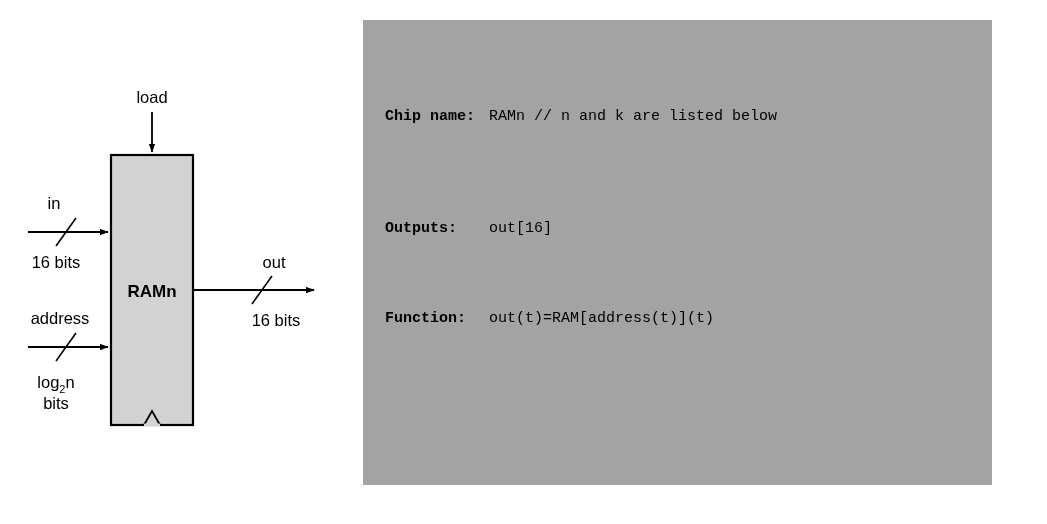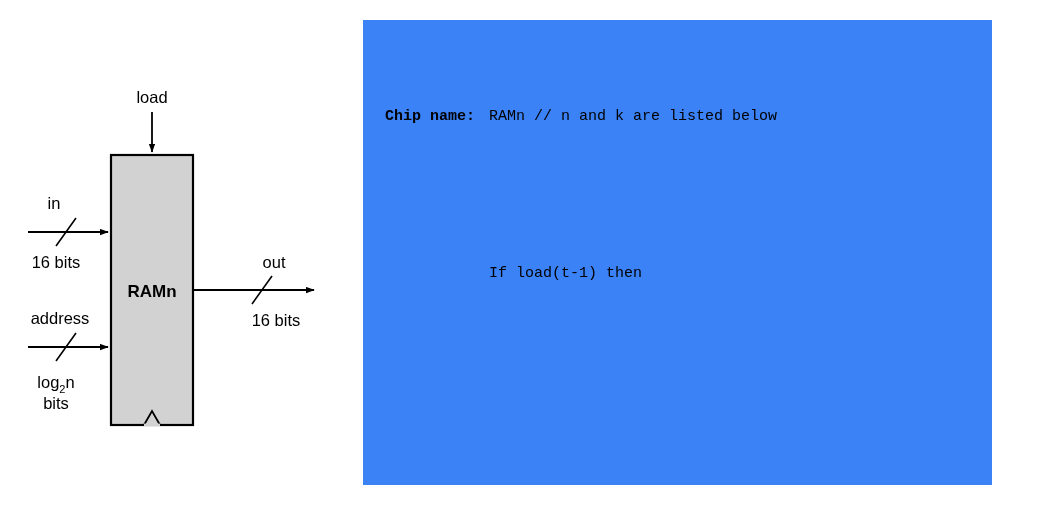--- a/index.html
+++ b/index.html
@@ -44,21 +44,21 @@
     fill: #000000;
   }
 
   
   #spec-panel {
     position: absolute;
     left: 363px;
     top: 20px;
     width: 629px;
     height: 465px;
-    background: #3b82f6;
+    background: #a3a3a3;
     box-sizing: border-box;
     padding: 18px 0 0 22px;
   }
 
   .spec-lines {
     font-family: "Liberation Mono", "DejaVu Sans Mono", monospace;
     font-size: 15px;
     line-height: 22.5px;
     color: #000000;
     white-space: pre;
@@ -121,23 +121,24 @@
   </svg>
 </div>
 
 <div id="spec-panel">
 
   <div class="spec-lines">
 
     <div class="spec-row"><span class="spec-key">Chip name:</span><span class="spec-val">RAMn // n and k are listed below</span></div>
 
 
+    <div class="spec-row"><span class="spec-key">Outputs:</span><span class="spec-val">out[16]</span></div>
 
+    <div class="spec-row"><span class="spec-key">Function:</span><span class="spec-val">out(t)=RAM[address(t)](t)</span></div>
 
-    <div class="spec-row spec-indent-1">If load(t-1) then</div>
 
     
 
     
 
   </div>
 
 </div>
 
 </body></html>

